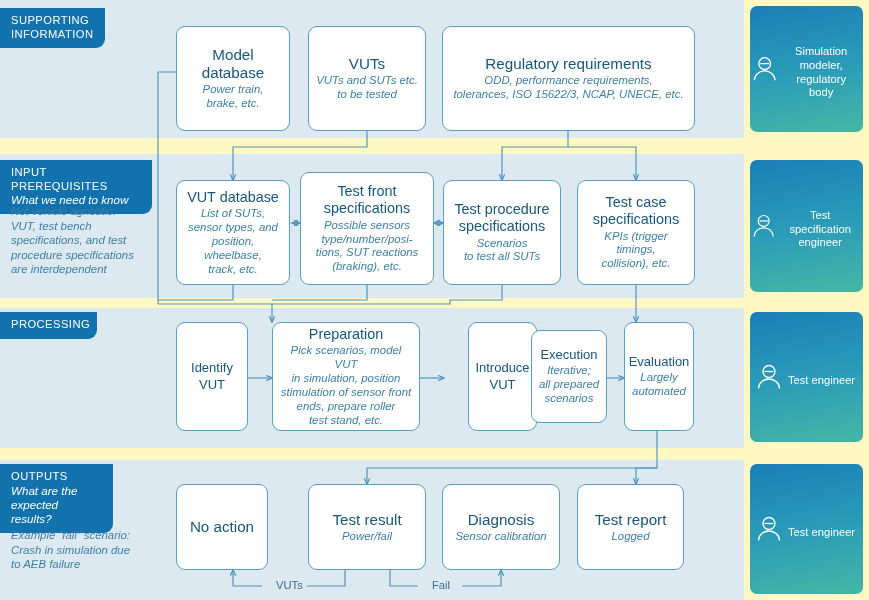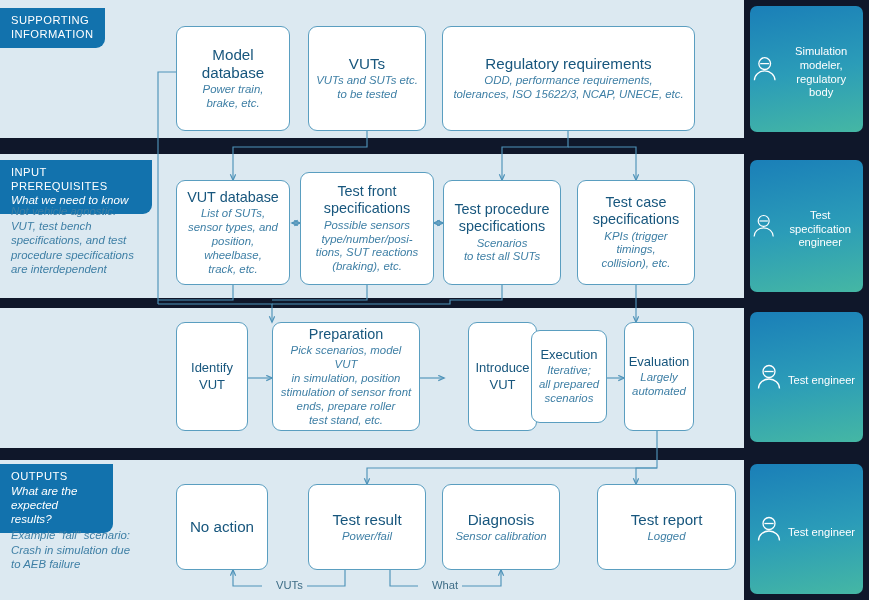--- a/index.html
+++ b/index.html
@@ -1,19 +1,19 @@
 <!DOCTYPE html>
 <html><head>
 <meta charset="utf-8">
 <style>
   html,body{margin:0;padding:0;background:#ffffff;}
   body{width:869px;height:600px;overflow:hidden;
        font-family:"Liberation Sans","DejaVu Sans",sans-serif;
        -webkit-font-smoothing:antialiased;}
-  #root{position:relative;width:869px;height:600px;background:#0f172a;}
+  #root{position:relative;width:869px;height:600px;background:#fef9c3;}
 
   
   .band{position:absolute;left:0;width:744px;background:#dce9f1;}
   #band-1{top:0;height:138px;}
   #band-2{top:154px;height:144px;}
   #band-3{top:308px;height:140px;}
   #band-4{top:460px;height:140px;}
 
   
   .tag{position:absolute;left:0;background:#1272ad;color:#ffffff;
@@ -184,20 +184,23 @@
   <div class="role" style="top:160px;height:132px;">
     <svg class="r-icon" viewBox="0 0 30 28">
       <circle cx="15" cy="8.5" r="6" fill="none" stroke="#ffffff" stroke-width="1.3"></circle>
       <line x1="10.4" y1="8.5" x2="19.6" y2="8.5" stroke="#ffffff" stroke-width="1.3"></line>
       <path d="M4.5,25.5 a10.5,9.5 0 0 1 21,0" fill="none" stroke="#ffffff" stroke-width="1.3"></path>
     </svg>
     <div class="r-label">Test specification
 engineer</div>
   </div>
 
+  <div class="tag" id="tag-3">
+    <div class="t-title">PROCESSING</div>
+  </div>
 
   <div class="box small" style="left:176px;top:322px;width:72px;height:109px;">
     <div class="b-title">Identify
 VUT</div>
   </div>
   <div class="box" style="left:272px;top:322px;width:148px;height:109px;">
     <div class="b-title">Preparation</div>
     <div class="b-sub">Pick scenarios, model VUT
 in simulation, position
 stimulation of sensor front
@@ -242,27 +245,27 @@
     <div class="b-title">No action</div>
   </div>
   <div class="box big" style="left:308px;top:484px;width:118px;height:86px;">
     <div class="b-title">Test result</div>
     <div class="b-sub">Power/fail</div>
   </div>
   <div class="box big" style="left:442px;top:484px;width:118px;height:86px;">
     <div class="b-title">Diagnosis</div>
     <div class="b-sub">Sensor calibration</div>
   </div>
-  <div class="box big" style="left:577px;top:484px;width:139px;height:86px;margin-left:20px;">
+  <div class="box big" style="left:577px;top:484px;width:107px;height:86px;">
     <div class="b-title">Test report</div>
     <div class="b-sub">Logged</div>
   </div>
 
   <div class="passfail" style="left:272px;top:579px;">VUTs</div>
-  <div class="passfail" style="left:428px;top:579px;">What</div>
+  <div class="passfail" style="left:428px;top:579px;">Fail</div>
 
   <div class="role" style="top:464px;height:130px;">
     <svg class="r-icon" viewBox="0 0 30 28">
       <circle cx="15" cy="8.5" r="6" fill="none" stroke="#ffffff" stroke-width="1.3"></circle>
       <line x1="10.4" y1="8.5" x2="19.6" y2="8.5" stroke="#ffffff" stroke-width="1.3"></line>
       <path d="M4.5,25.5 a10.5,9.5 0 0 1 21,0" fill="none" stroke="#ffffff" stroke-width="1.3"></path>
     </svg>
     <div class="r-label">Test engineer</div>
   </div>
 

